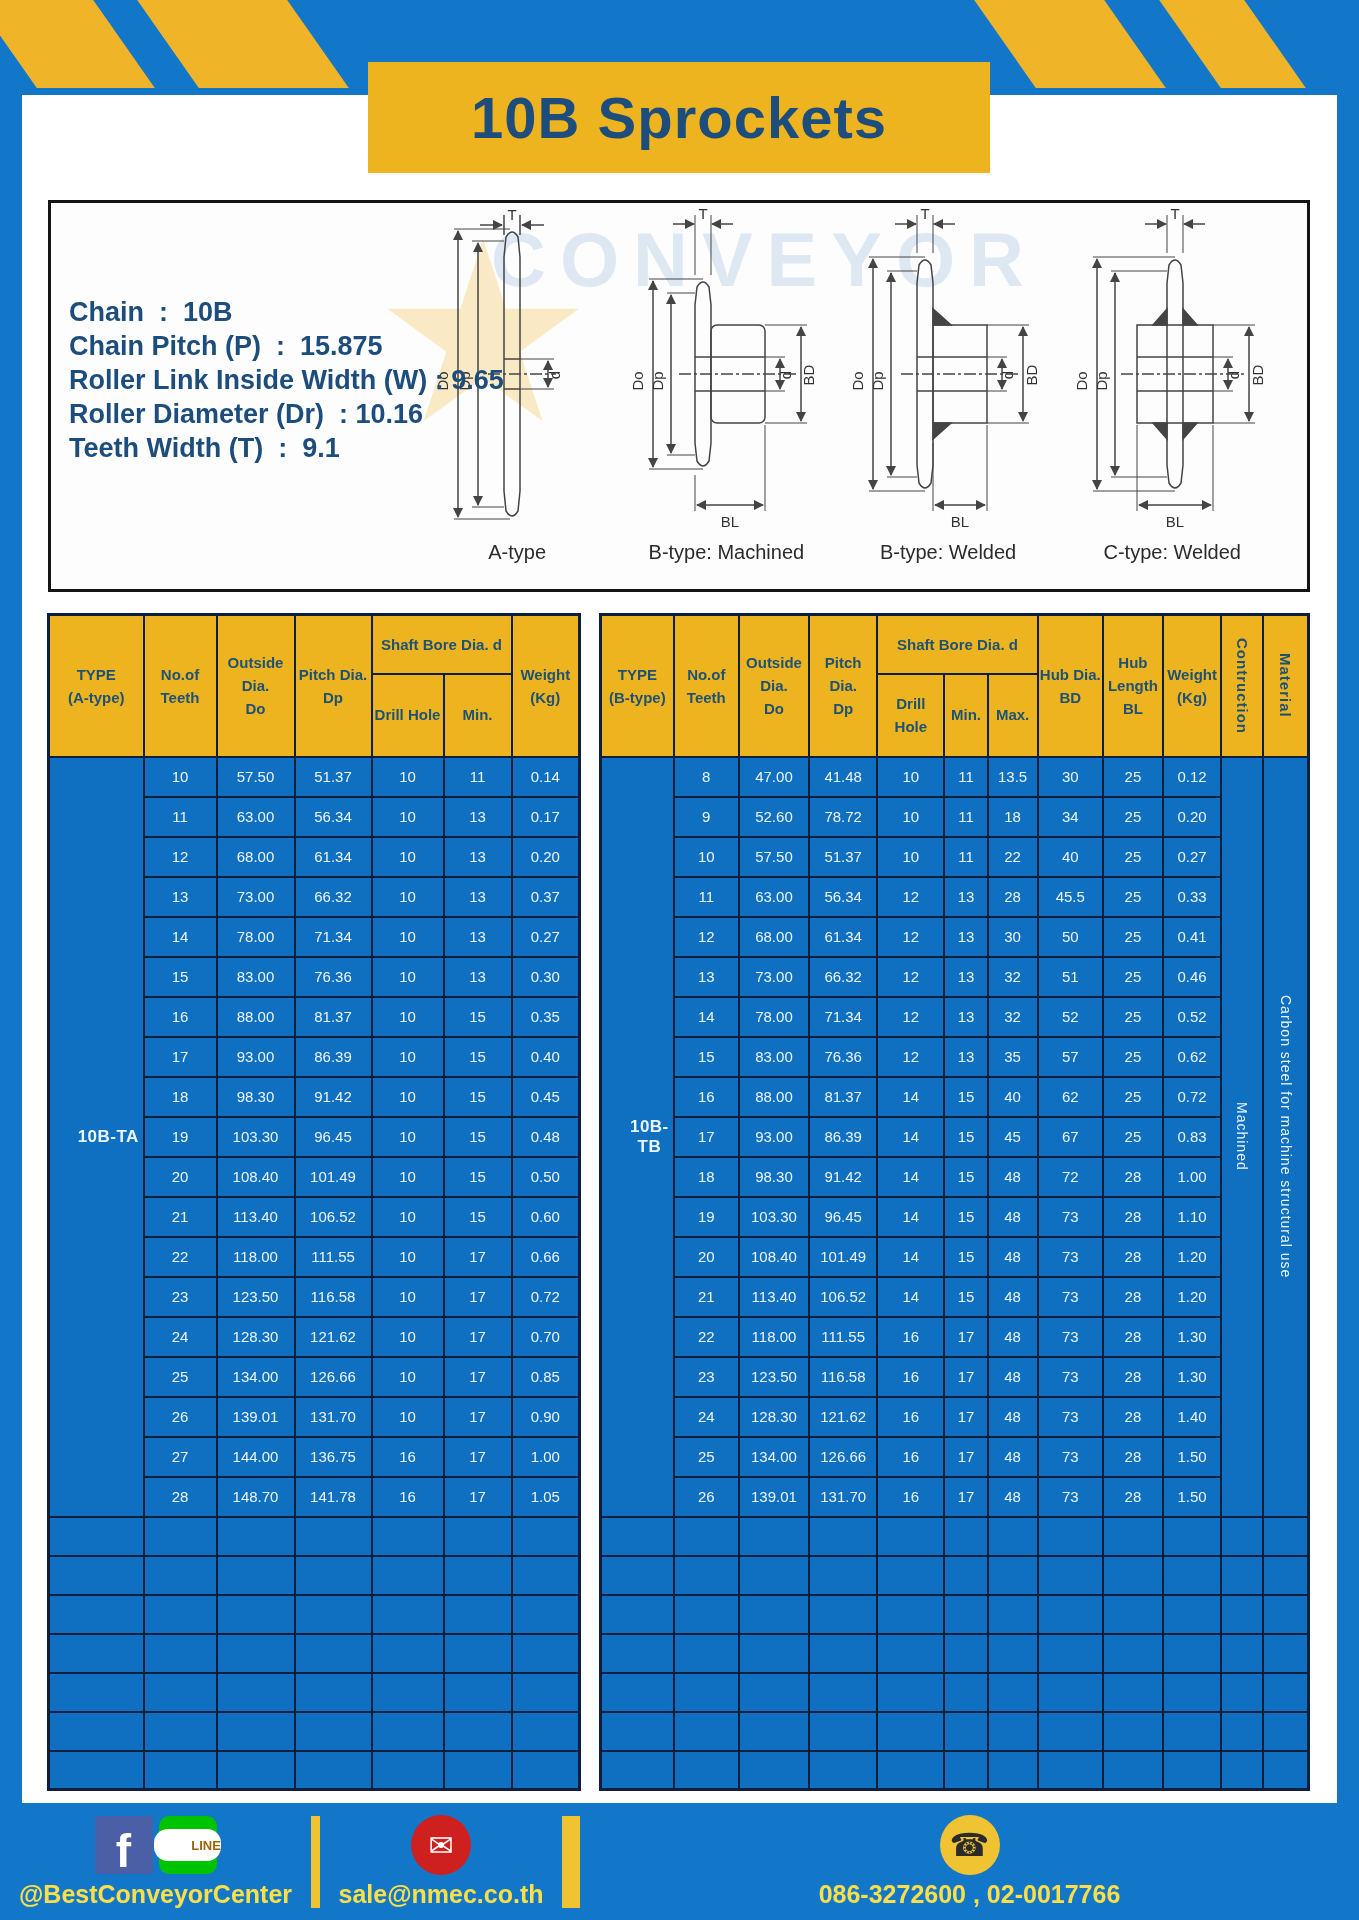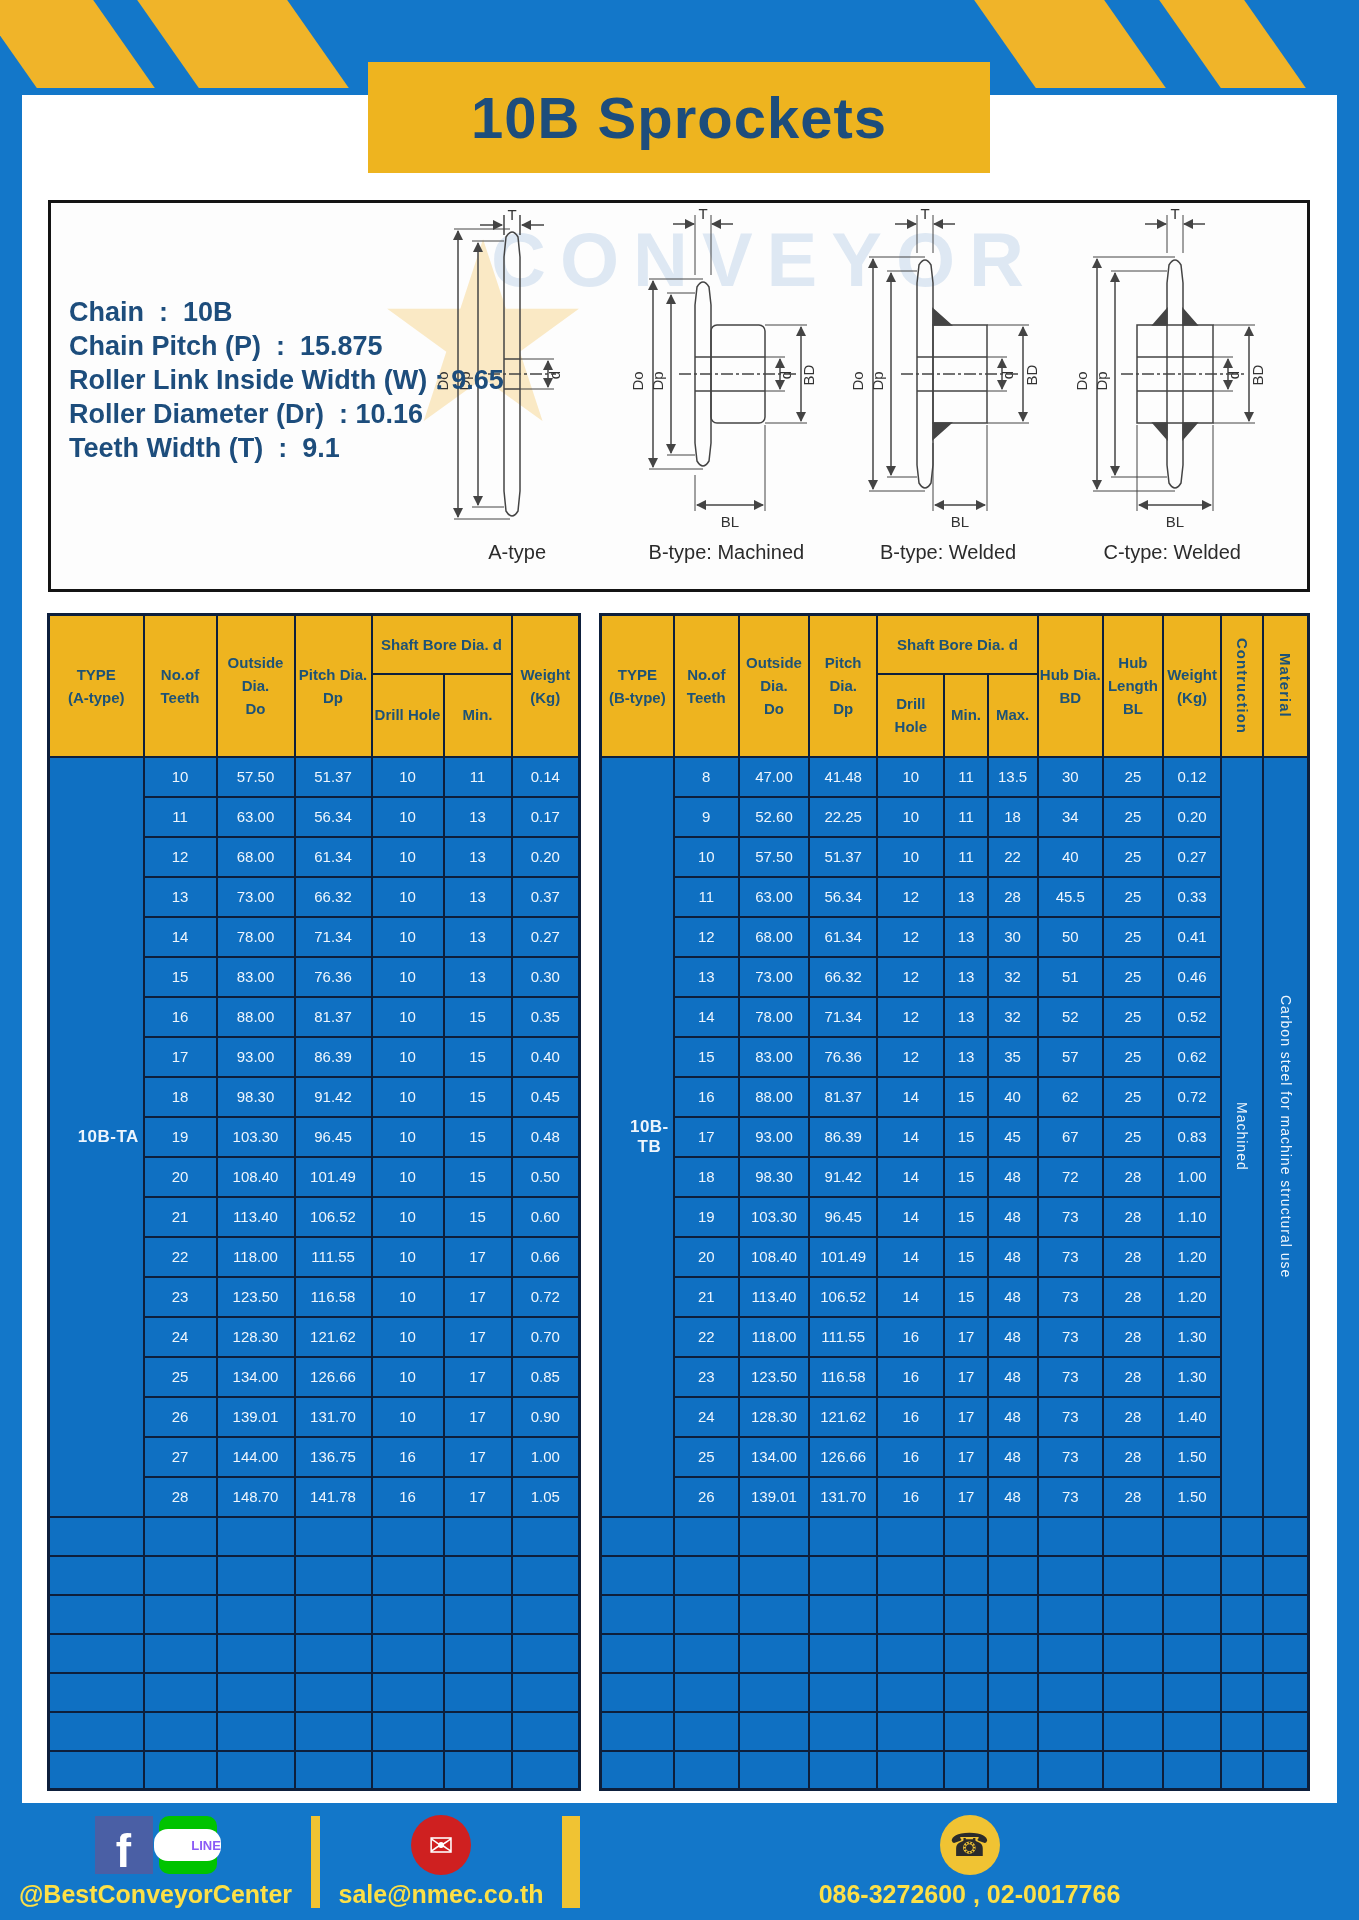--- a/index.html
+++ b/index.html
@@ -61,21 +61,21 @@
   .fsection{display:flex;flex-direction:column;align-items:center;justify-content:center;gap:4px;}
   .fs1{width:311px;} .fs2{width:242px;} .fs3{width:427px;} .fs4{flex:1;}
   .fsep{width:9px;height:92px;background:#F0C333;}
   .ficons{display:flex;gap:6px;align-items:center;height:62px;}
   .flabel{color:#fde047;font-weight:700;font-size:25px;white-space:nowrap;}
   .fb-icon{width:58px;height:58px;background:#4A5FA5;color:#fff;font-weight:800;font-size:46px;
            display:flex;align-items:flex-end;justify-content:center;line-height:0.95;}
   .line-icon{width:58px;height:58px;background:#00C300;border-radius:10px;display:flex;
            align-items:center;justify-content:center;}
   .line-bubble{width:44px;height:32px;background:#fff;border-radius:14px;display:flex;
-           align-items:center;justify-content:center;color:#8b5cf6;font-weight:800;font-size:13px;padding-left:37px;}
+           align-items:center;justify-content:center;color:#a16207;font-weight:800;font-size:13px;padding-left:37px;}
   .round-icon{width:60px;height:60px;border-radius:50%;display:flex;align-items:center;
            justify-content:center;}
   .envelope-icon{background:#CF2020;color:#fff;font-size:30px;}
   .globe-icon{background:#35AEE2;}
   .phone-icon{background:#F0C333;color:#2b2b2b;font-size:32px;}
 </style>
 </head>
 <body>
 
 <div class="page">
@@ -552,21 +552,21 @@
             <td>13.5</td>
             <td>30</td>
             <td>25</td>
             <td>0.12</td>
             <td rowspan="19" class="vert">Machined</td>
             <td rowspan="19" class="vert">Carbon steel  for machine structural use</td>
           </tr>
           <tr>
             <td>9</td>
             <td>52.60</td>
-            <td>22.25</td>
+            <td>78.72</td>
             <td>10</td>
             <td>11</td>
             <td>18</td>
             <td>34</td>
             <td>25</td>
             <td>0.20</td>
           </tr>
           <tr>
             <td>10</td>
             <td>57.50</td>

